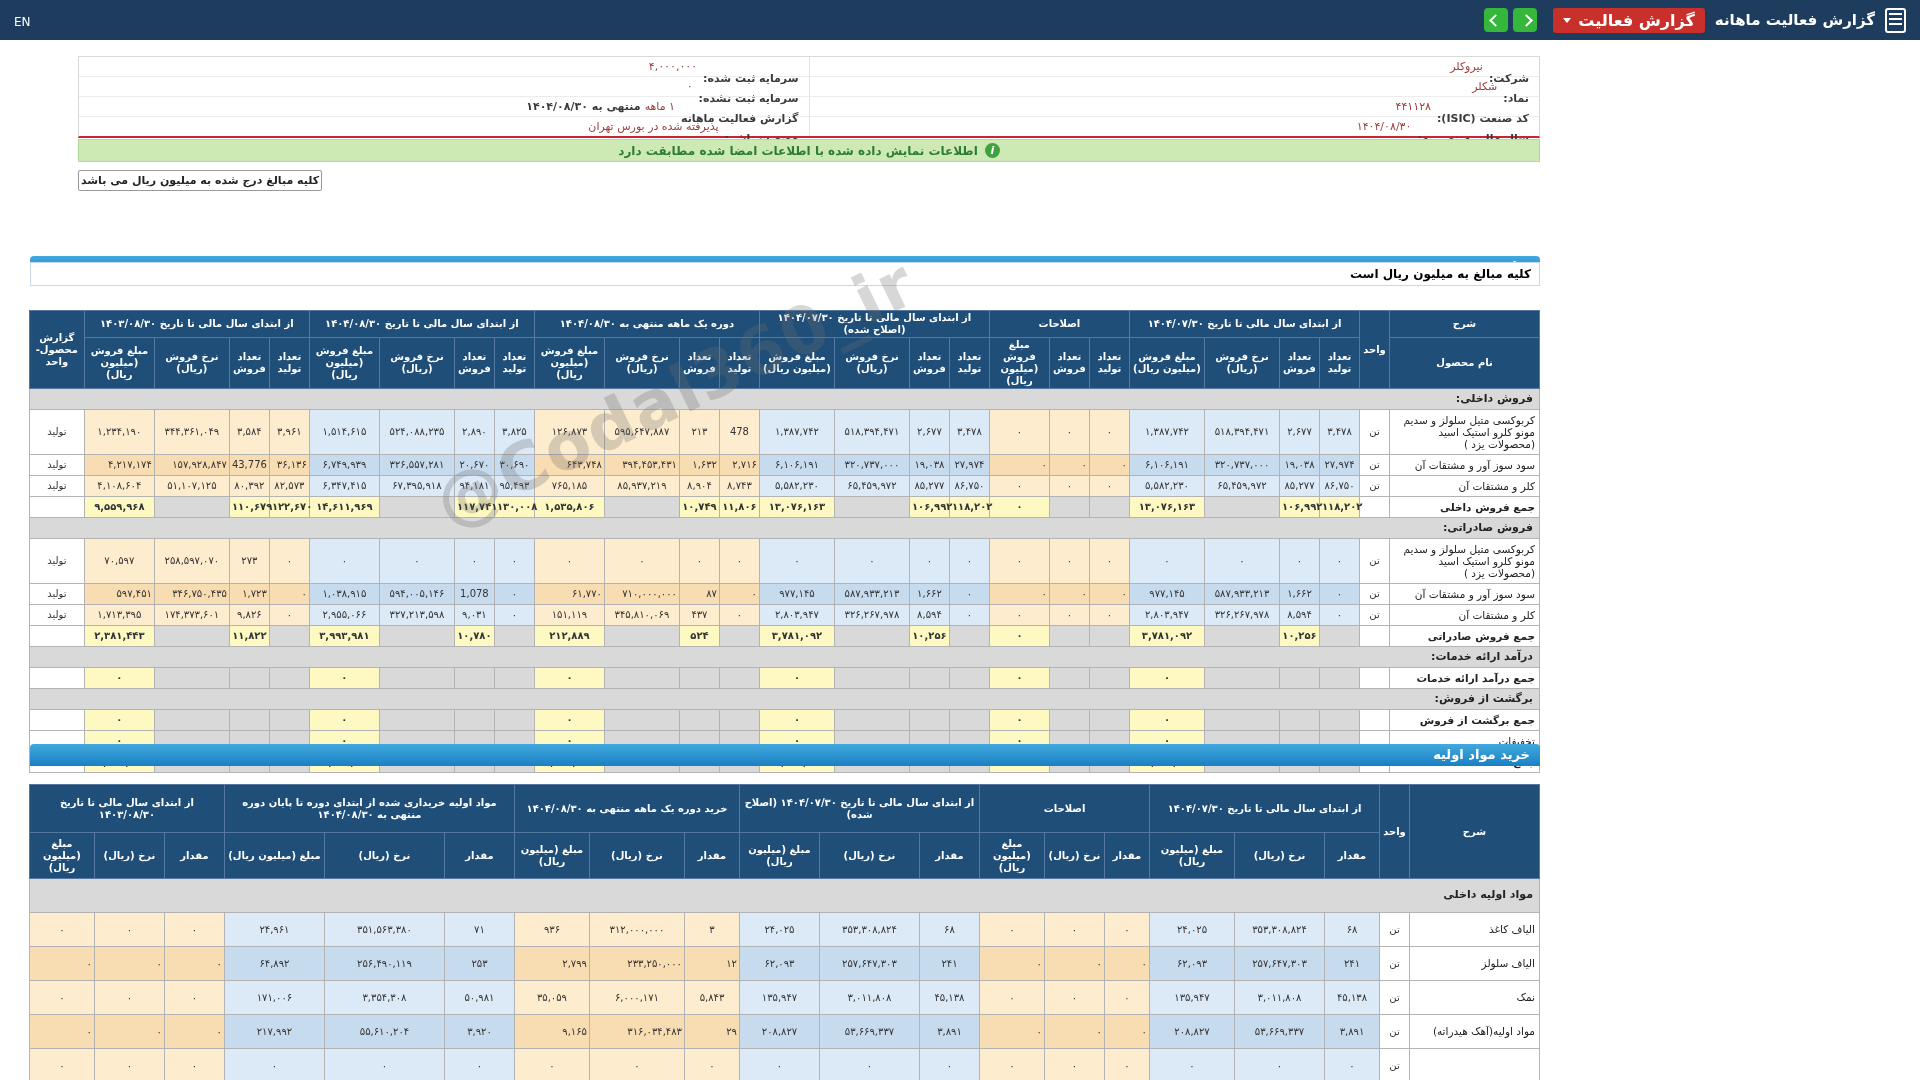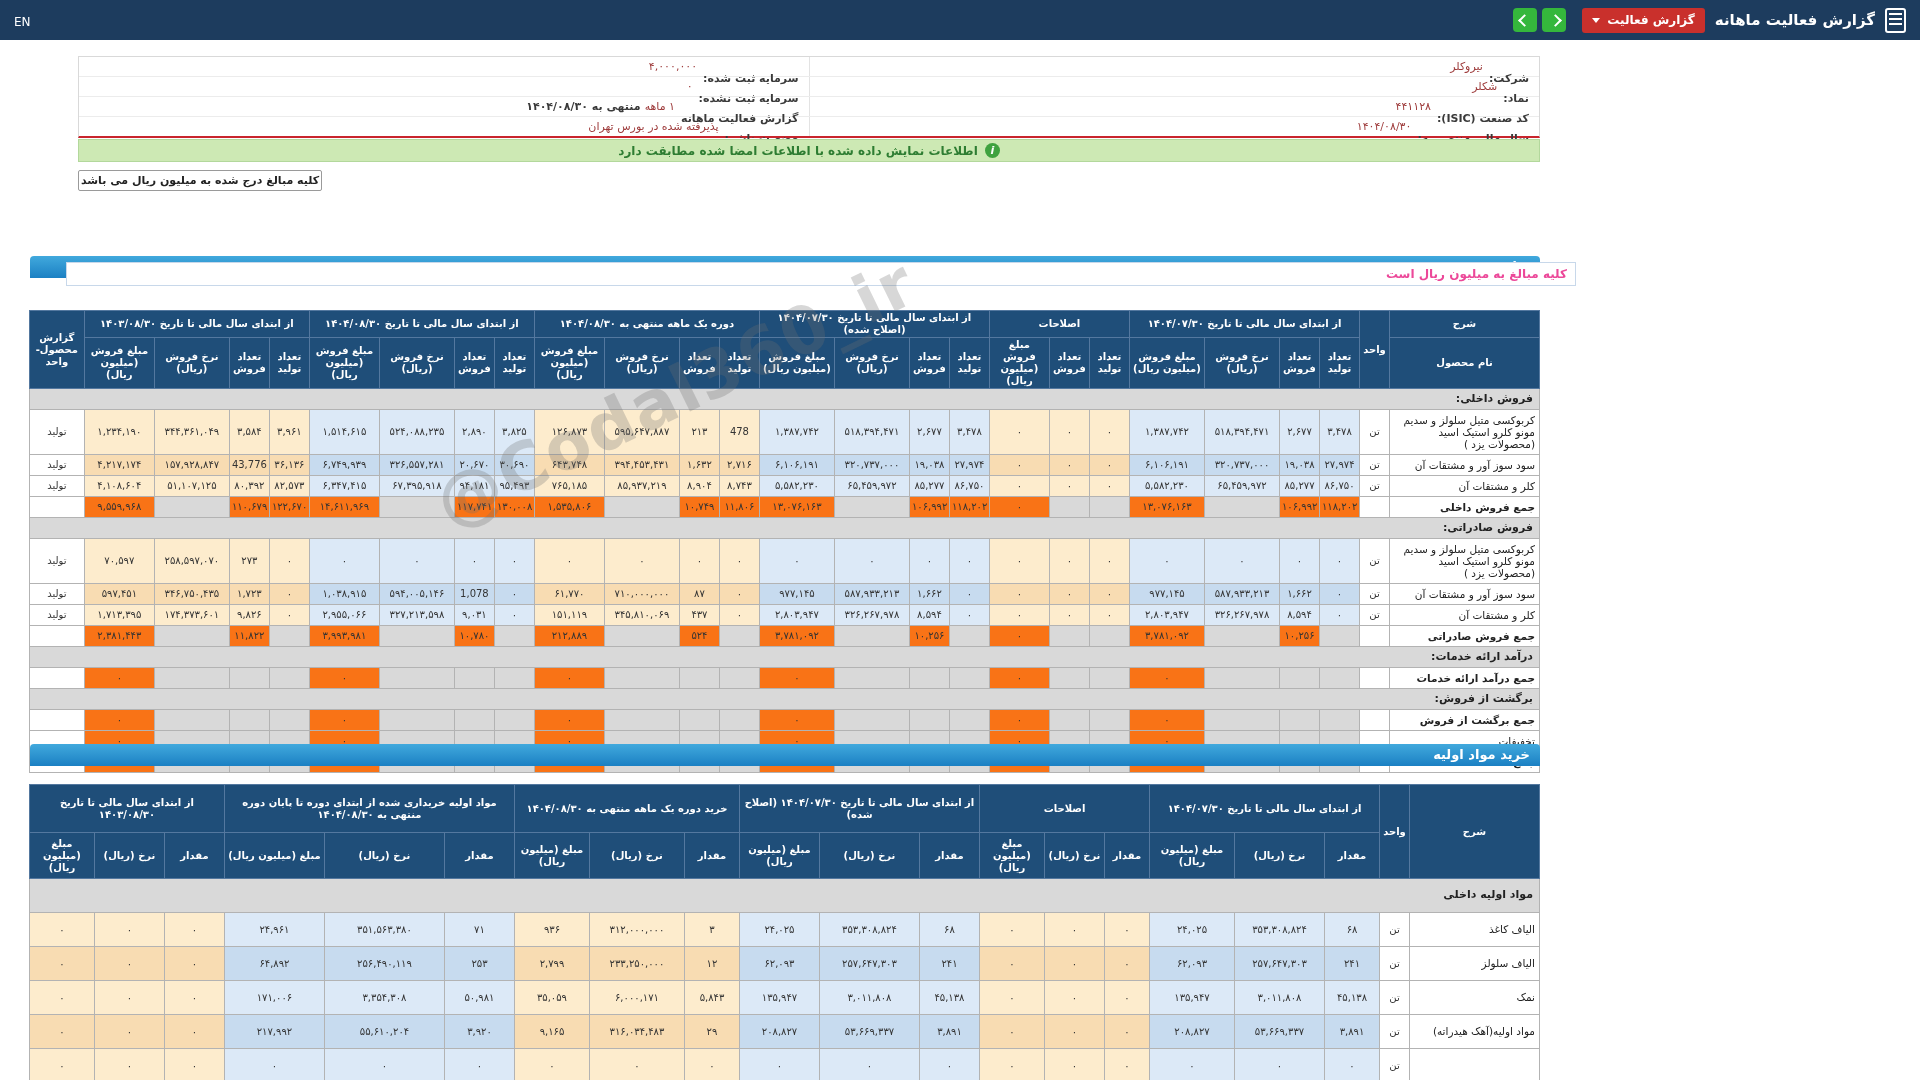--- a/index.html
+++ b/index.html
@@ -8,21 +8,21 @@
 
   
   .navbar{position:absolute;top:0;left:0;width:1920px;height:40px;background:#1d3c5e;
           display:flex;align-items:center;justify-content:space-between;padding:0 14px;box-sizing:border-box;}
   .nav-right{display:flex;align-items:center;gap:10px;}
   .doc-icon{width:17px;height:21px;border:2px solid #fff;border-radius:3px;position:relative;display:inline-block;}
   .doc-icon::before{content:"";position:absolute;left:2px;right:2px;top:3px;height:2px;background:#fff;
           box-shadow:0 5px 0 #fff,0 10px 0 #fff;}
   .nav-title{color:#fff;font-size:15px;font-weight:bold;}
   .report-btn{background:#c9302c;color:#fff;border:none;height:25px;padding:0 10px;border-radius:3px;
-          font-size:12px;font-weight:bold;display:flex;align-items:center;gap:7px;cursor:pointer;
+          font-size:16px;font-weight:bold;display:flex;align-items:center;gap:7px;cursor:pointer;
           font-family:inherit;}
   .caret{width:0;height:0;border:4px solid transparent;border-top:5px solid #fff;margin-top:4px;display:inline-block;}
   .pager{display:flex;gap:5px;margin-right:6px;}
   .pg{width:24px;height:24px;background:#35b73c;border:none;border-radius:4px;display:flex;
       align-items:center;justify-content:center;cursor:pointer;}
   .chev{display:inline-block;width:7px;height:7px;border-top:2px solid #fff;border-left:2px solid #fff;}
   .chev.r{transform:rotate(135deg);margin-left:2px;}
   .chev.l{transform:rotate(-45deg);margin-right:2px;}
   .en{color:#fff;font-size:12px;cursor:pointer;}
 
@@ -47,43 +47,43 @@
         background:#fff;font-size:11px;font-weight:bold;color:#222;display:flex;align-items:center;
         justify-content:center;border-radius:2px;box-sizing:border-box;cursor:pointer;}
 
   
   .bar{position:absolute;left:30px;width:1510px;height:22px;box-sizing:border-box;
        background:linear-gradient(#41a9dd,#1b80c3);color:#fff;font-size:13px;font-weight:bold;
        line-height:22px;padding-right:10px;border-radius:4px 4px 0 0;}
   .bar1{top:256px;}
   .bar2{top:744px;}
   .subbar{position:absolute;top:262px;left:30px;width:1510px;height:24px;box-sizing:border-box;
-       background:#fff;border:1px solid #c8d8ea;font-size:12px;font-weight:bold;color:#ec4899;
-       line-height:22px;padding-right:8px;margin-left:36px;}
+       background:#fff;border:1px solid #c8d8ea;font-size:12px;font-weight:bold;color:#000000;
+       line-height:22px;padding-right:8px;}
 
   
   .t1wrap{position:absolute;top:310px;left:30px;width:1510px;}
   .t2wrap{position:absolute;top:784px;left:30px;width:1510px;}
   table.tbl{border-collapse:collapse;table-layout:fixed;width:1510px;background:#fff;}
   .tbl th{background:#1f4e79;color:#fff;font-weight:bold;font-size:10px;border:1px solid #54789f;
         padding:1px 2px;line-height:1.2;vertical-align:middle;text-align:center;}
   .tbl td{border:1px solid #b3b3b3;font-size:10px;color:#333;text-align:center;padding:0 2px;
         line-height:1.15;vertical-align:middle;}
   .t1 .hrow1{height:22px;} .t1 .hrow2{height:40px;}
   .t2 .hrow1{height:48px;} .t2 .hrow2{height:46px;}
   .t1 tbody tr{height:21px;} .t1 tbody tr.tall{height:45px;}
   .t2 tbody tr{height:34px;}
   td.name{background:#fff;text-align:right;font-size:10.5px;padding:1px 4px;color:#222;}
   td.tbold{font-weight:bold;}
   td.unit,td.stat{background:#fff;}
   td.sec{background:#d9d9d9;text-align:right;font-weight:bold;font-size:11px;padding-right:6px;color:#222;}
   td.num{direction:ltr;}
   td.blue0{background:#dce9f7;} td.blue1{background:#c7dbef;}
-  td.cream0{background:#fdeccd;} td.cream1{background:#f8dcb2;}
-  td.tot{background:#f97316;font-weight:normal;}
+  td.cream0{background:#fdeccd;} td.cream1{background:#f8dcb2;text-align:right;}
+  td.tot{background:#fef9c3;font-weight:bold;}
   td.emp{background:#d9d9d9;}
 
   .watermark{position:absolute;top:470px;left:440px;font-size:66px;font-weight:bold;
         color:rgba(110,110,110,.28);transform:rotate(-26deg);transform-origin:left center;
         direction:ltr;letter-spacing:2px;z-index:9;pointer-events:none;white-space:nowrap;}
 </style>
 </head>
 <body>
 
 <div class="page">

